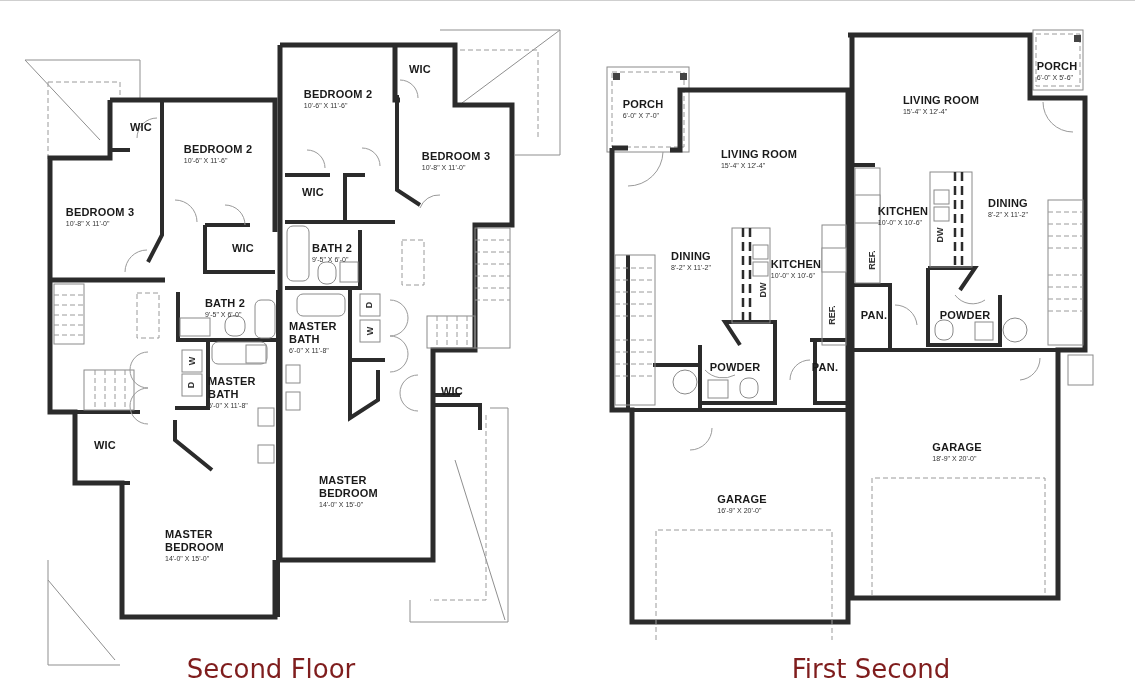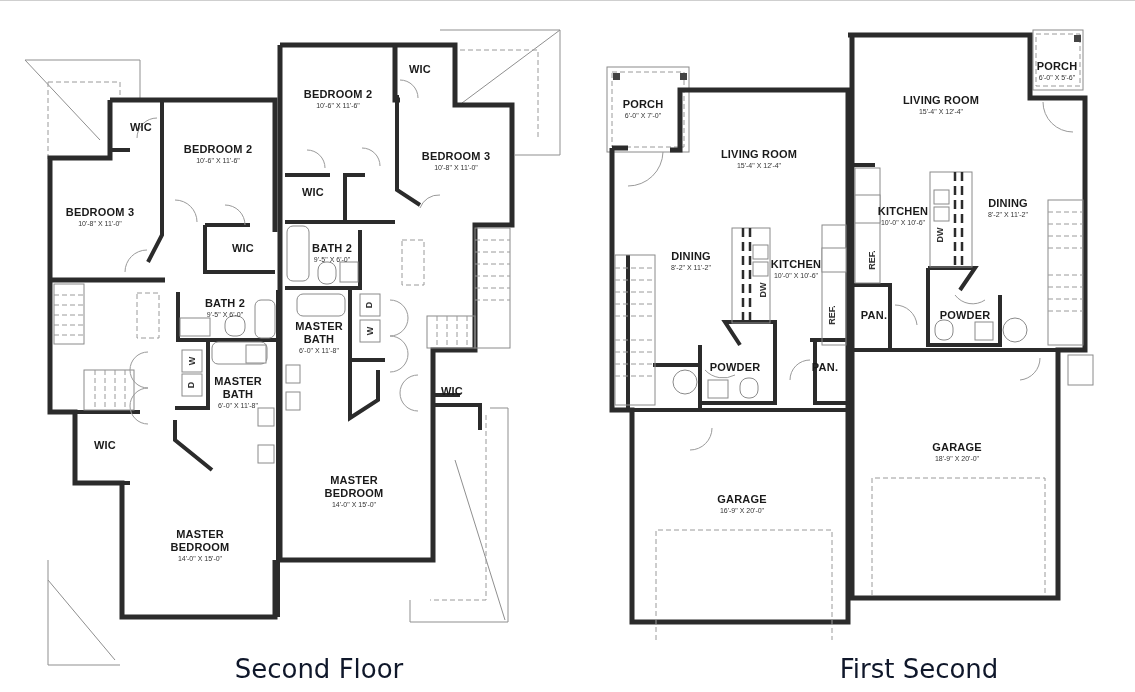--- a/index.html
+++ b/index.html
@@ -6,26 +6,26 @@
   body { width:1135px; height:692px; position:relative; overflow:hidden; font-family:"Liberation Sans", sans-serif; }
   .topline { position:absolute; left:0; top:0; width:1135px; height:1px; background:#cfcfcf; }
   svg.plan { position:absolute; left:0; top:0; width:1135px; height:692px; }
   .wall { fill:none; stroke:#2b2b2b; stroke-width:5; stroke-linejoin:miter; }
   .iwall { fill:none; stroke:#2b2b2b; stroke-width:4; }
   .thin { fill:none; stroke:#8a8a8a; stroke-width:1; }
   .dash { fill:none; stroke:#9a9a9a; stroke-width:1; stroke-dasharray:5 3; }
   .door { fill:none; stroke:#9a9a9a; stroke-width:1; }
   .roof { fill:none; stroke:#8f8f8f; stroke-width:1; }
   .fixture { fill:#ffffff; stroke:#8a8a8a; stroke-width:1; }
-  .label { position:absolute; transform:translateX(-50%); text-align:center; white-space:nowrap; color:#1a1a1a; }
+  .label { position:absolute; transform:translateX(-50%); white-space:nowrap; color:#1a1a1a; }
   .rname { font-weight:bold; font-size:11px; line-height:13px; display:block; letter-spacing:0.2px; }
   .rdim { font-size:7px; line-height:9px; display:block; color:#333; }
   .app { position:absolute; font-size:9px; font-weight:bold; color:#333; }
   .vert { transform:rotate(-90deg); transform-origin:center; }
-  .floor-title { position:absolute; font-family:"DejaVu Sans", sans-serif; font-size:26px; color:#0f172a; transform:translateX(-50%); white-space:nowrap;margin-left:48px; }
+  .floor-title { position:absolute; font-family:"DejaVu Sans", sans-serif; font-size:26px; color:#7f1d1d; transform:translateX(-50%); white-space:nowrap; }
 </style>
 </head>
 <body>
 
 <div class="topline"></div>
 
 <svg class="plan" viewBox="0 0 1135 692">
 
   <g>
 

